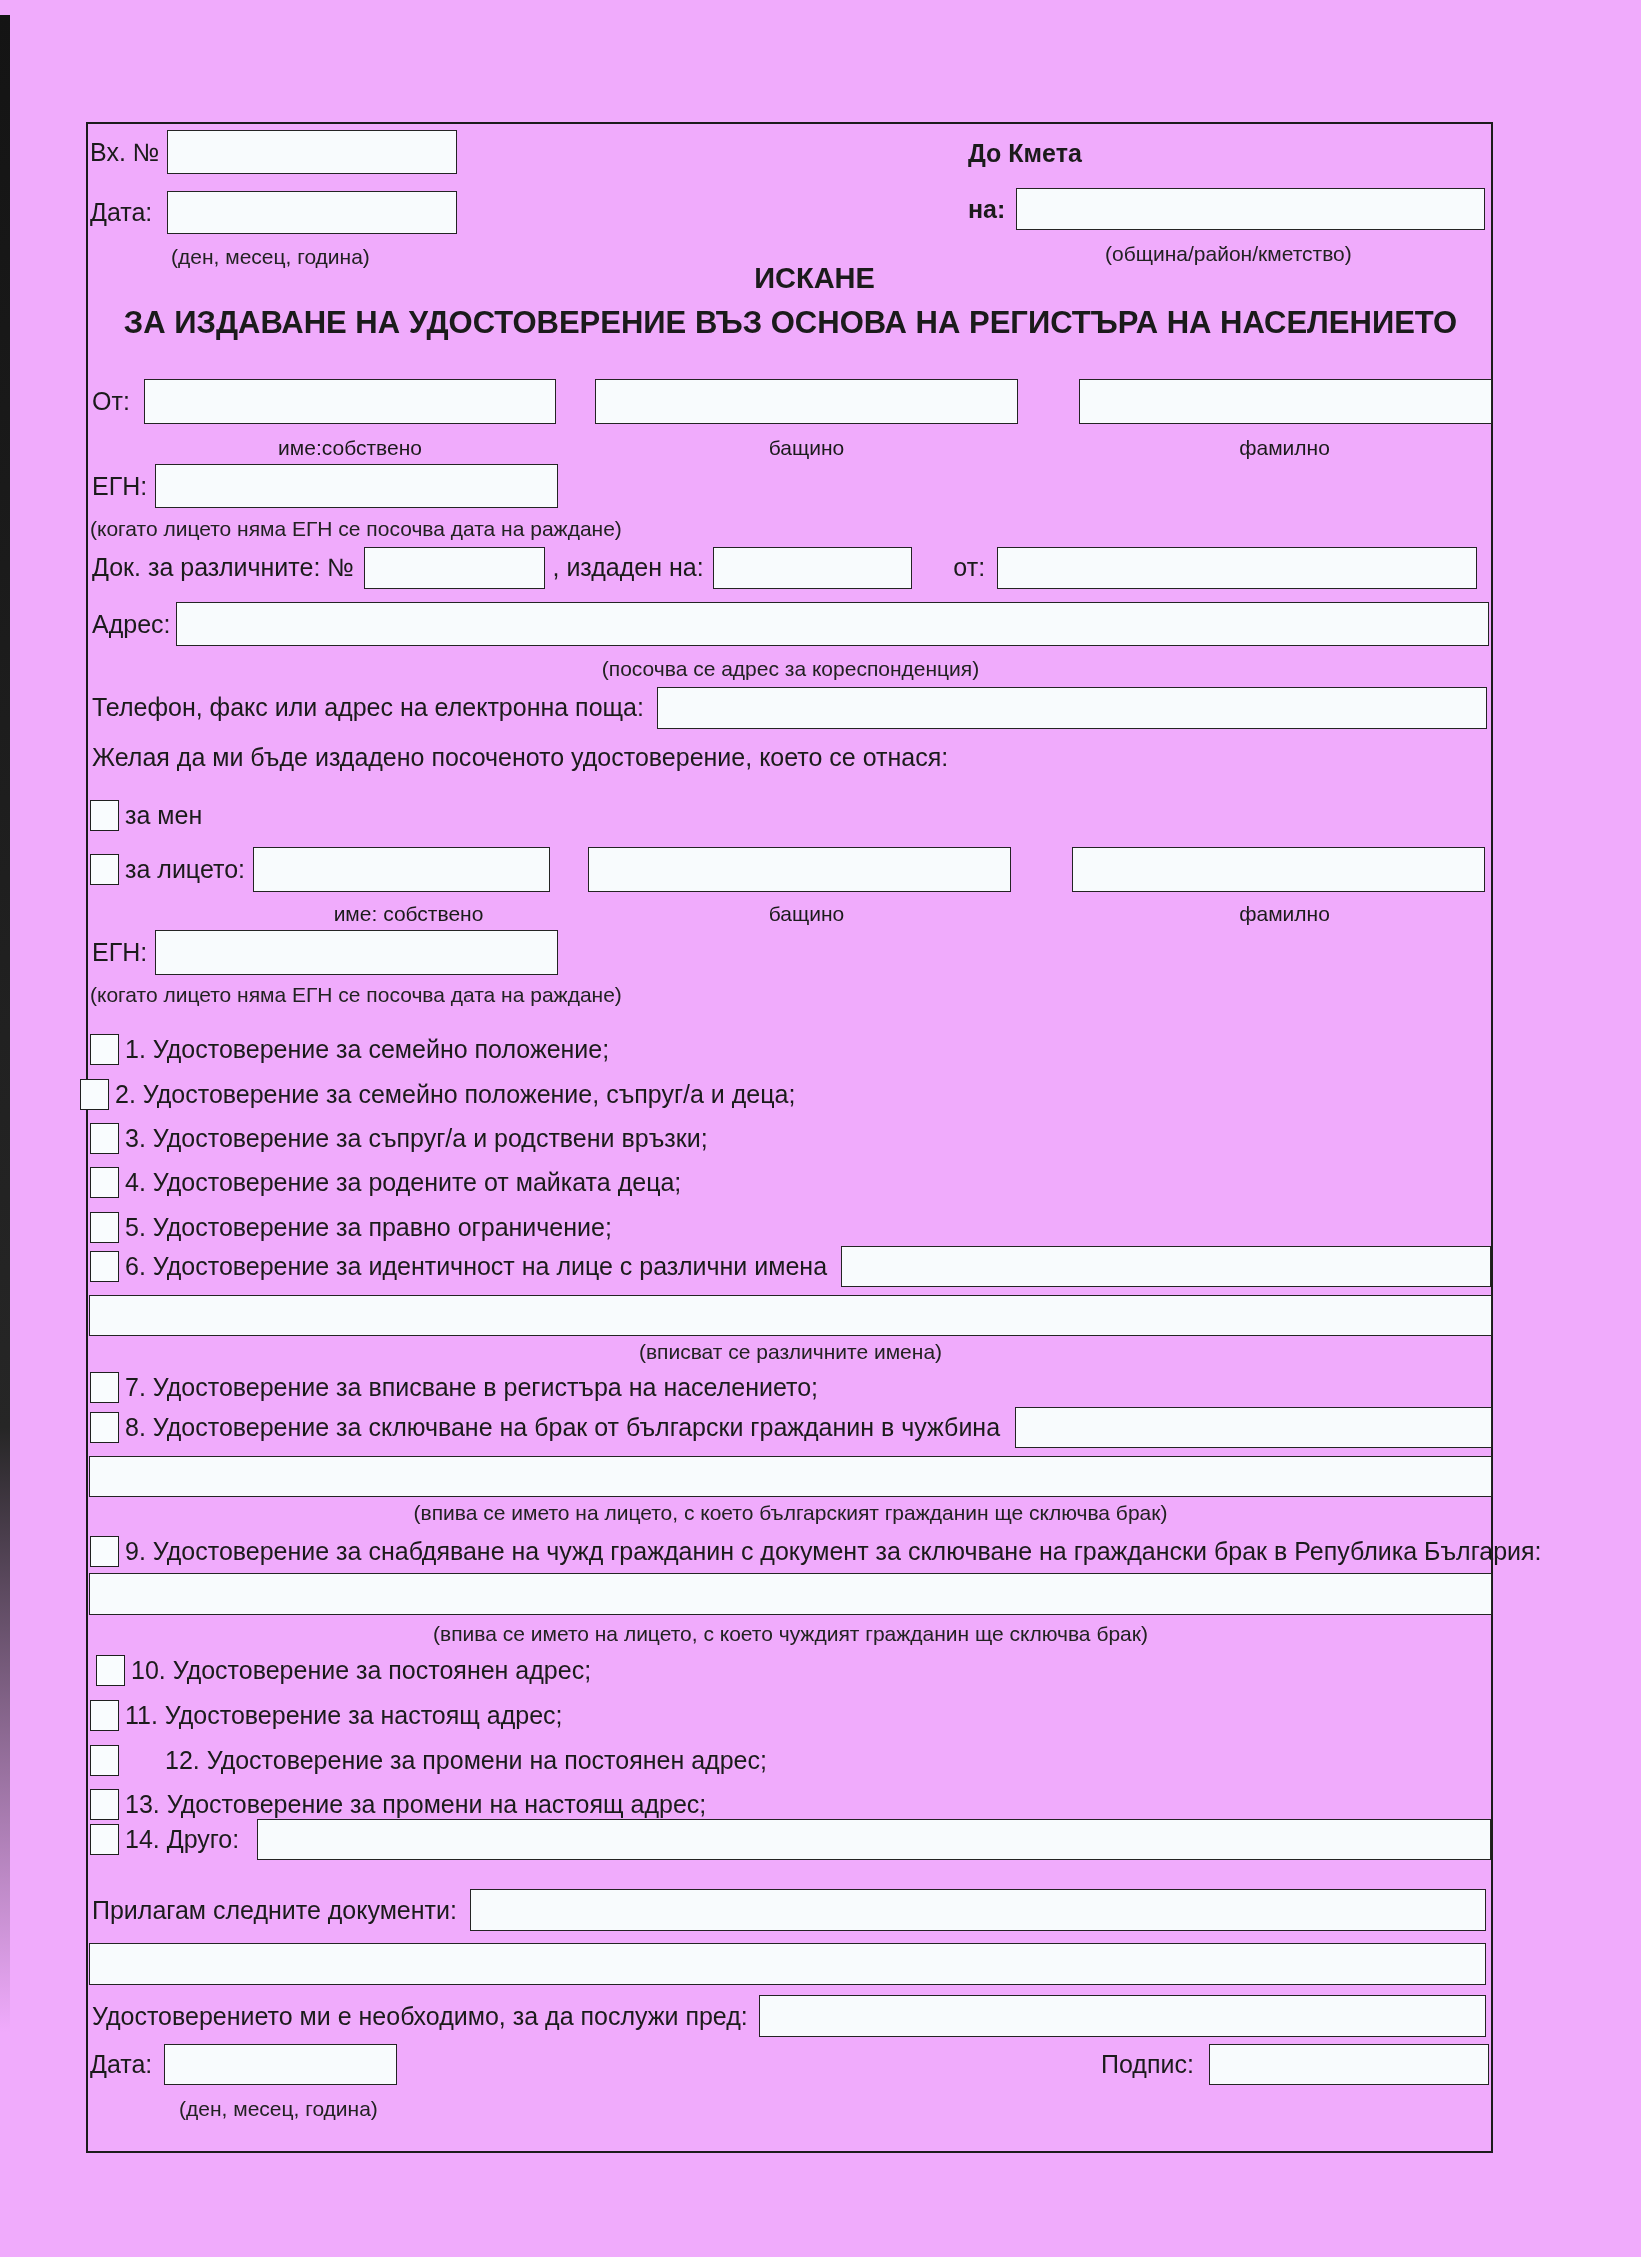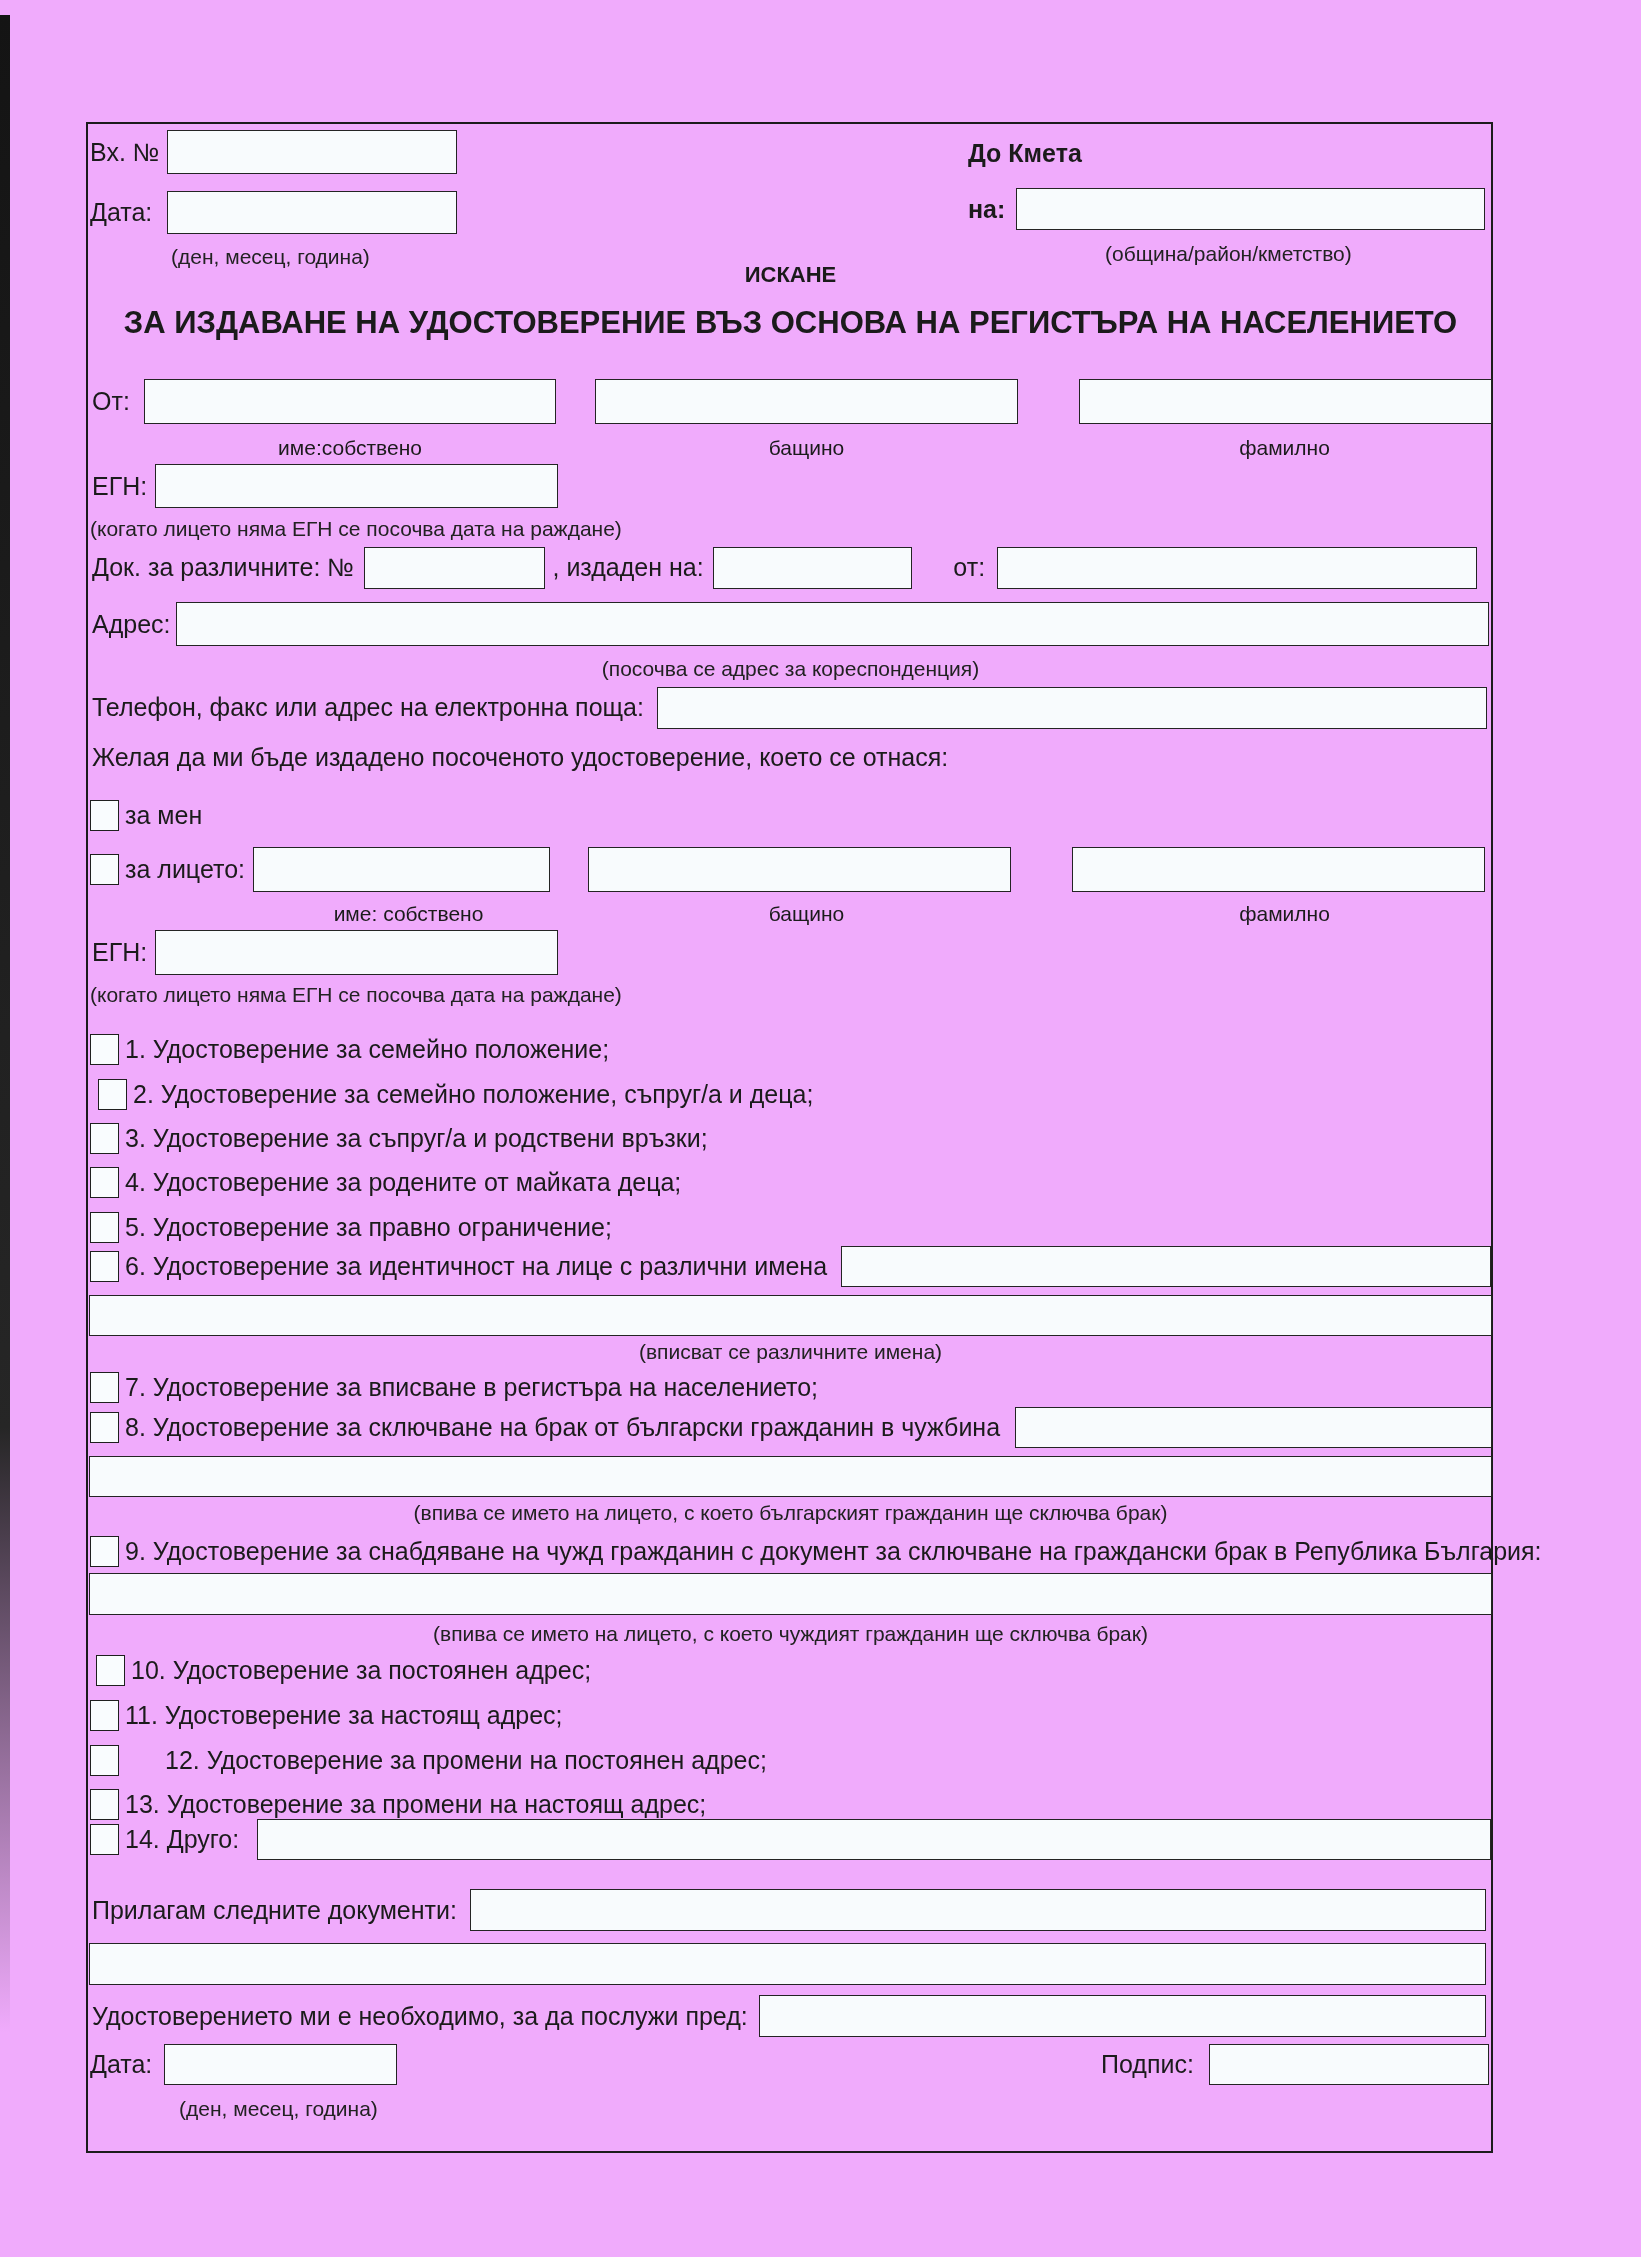--- a/index.html
+++ b/index.html
@@ -59,21 +59,21 @@
 
   <div class="row" style="left:968px;top:139px;height:29px;">
     <span class="lbl b">До Кмета</span>
   </div>
   <div class="row" style="left:968px;top:188px;height:42px;">
     <span class="lbl b" style="width:48px;">на:</span>
     <input class="box" style="width: 469px;" type="text">
   </div>
   <div class="hint" style="left:1105px;top:242px;">(община/район/кметство)</div>
 
-  <div class="titleband" style="top:262px;font-size:22px;">ИСКАНЕ</div>
+  <div class="titleband" style="top:262px;font-size:29px;padding-left:24px;">ИСКАНЕ</div>
   <div class="titleband" style="top:305px;font-size:31px;">ЗА ИЗДАВАНЕ НА УДОСТОВЕРЕНИЕ ВЪЗ ОСНОВА НА РЕГИСТЪРА НА НАСЕЛЕНИЕТО</div>
 
   <div class="row" style="left:92px;top:379px;height:45px;">
     <span class="lbl" style="width:52px;">От:</span>
     <input class="box" style="width: 412px; height: 45px;" type="text">
     <input class="box" style="width: 423px; height: 45px; margin-left: 39px;" type="text">
     <input class="box" style="width: 413px; height: 45px; margin-left: 61px;" type="text">
   </div>
   <div class="colcap" style="left:144px;top:436px;width:412px;">име:собствено</div>
   <div class="colcap" style="left:595px;top:436px;width:423px;">бащино</div>
@@ -128,21 +128,21 @@
   <div class="row" style="left:92px;top:930px;height:45px;">
     <span class="lbl" style="width:63px;">ЕГН:</span>
     <input class="box" style="width: 403px; height: 45px;" type="text">
   </div>
   <div class="hint" style="left:90px;top:983px;">(когато лицето няма ЕГН се посочва дата на раждане)</div>
 
   <div class="row" style="left:90px;top:1033px;height:33px;">
     <span class="cb"></span>
     <span class="lbl">1. Удостоверение за семейно положение;</span>
   </div>
-  <div class="row" style="left:98px;top:1078px;height:33px;text-align:center;">
+  <div class="row" style="left:80px;top:1078px;height:33px;text-align:center;">
     <span class="cb"></span>
     <span class="lbl">2. Удостоверение за семейно положение, съпруг/а и деца;</span>
   </div>
   <div class="row" style="left:90px;top:1122px;height:33px;">
     <span class="cb"></span>
     <span class="lbl">3. Удостоверение за съпруг/а и родствени връзки;</span>
   </div>
   <div class="row" style="left:90px;top:1166px;height:33px;">
     <span class="cb"></span>
     <span class="lbl">4. Удостоверение за родените от майката деца;</span>

